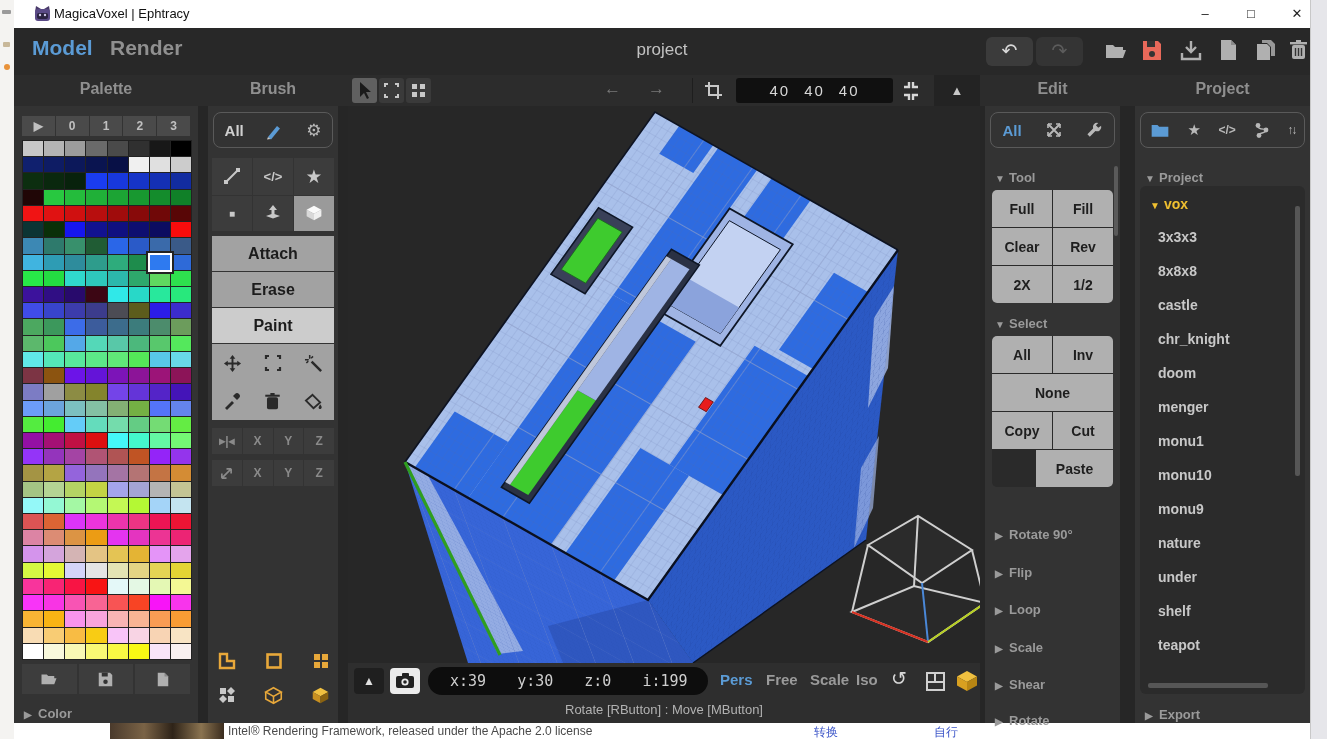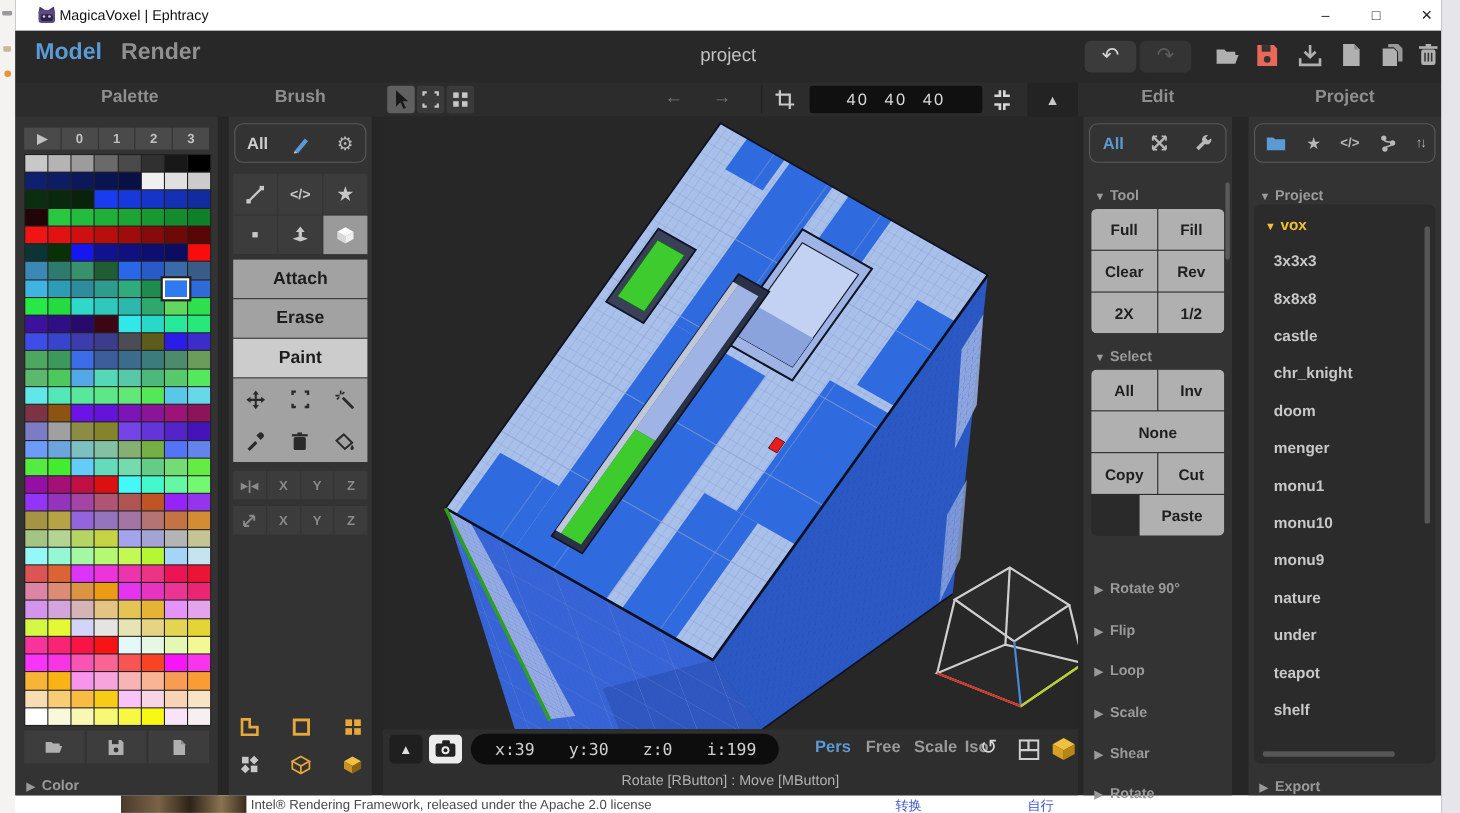--- a/index.html
+++ b/index.html
@@ -44,21 +44,21 @@
   .vpt-btn.sel { background:#606060; }
   #vp-bottom { left:334px; top:663px; width:632px; height:37px; background:#2e2e2e; }
   #vp-status { left:334px; top:700px; width:632px; height:23px; background:#2e2e2e;
      text-align:center; font-size:13px; color:#b2b2b2; padding-top:2px; }
   #dims-field { left:388px; top:3px; width:157px; height:25px; background:#101010; border-radius:3px;
      color:#d8d8d8; font-size:15px; text-align:center; line-height:25px; letter-spacing:2px; }
   .dimtok { padding:0 7px; }
   #coords-pill { left:80px; top:4px; width:280px; height:28px; background:#0d0d0d; border-radius:14px;
      color:#cfcfcf; font-family:"DejaVu Sans Mono", monospace; font-size:15px; line-height:28px; }
   .coordtok { padding-left:22px; }
-  .viewmode { top:8px; font-size:15px; font-weight:bold; color:#9a9a9a;margin-left:21px; }
+  .viewmode { top:8px; font-size:15px; font-weight:bold; color:#9a9a9a; }
   .viewmode.sel { color:#5b9bd5; }
   
   #palette-tabs { left:8px; top:10px; width:168px; height:20px; display:grid;
      grid-template-columns:repeat(5,1fr); gap:1px; }
   .ptab { background:#4a4a4a; color:#c0c0c0; font-size:12px; font-weight:bold;
      text-align:center; line-height:20px; }
   #palette-grid { left:8px; top:34px; width:170px; height:520px; background:#222;
      display:grid; grid-template-columns:repeat(8,1fr); grid-auto-rows:1fr; gap:1px; padding:1px; }
   .pcell { width:100%; height:100%; }
   .pcell.sel { outline:2px solid #ffffff; outline-offset:0px; box-shadow:0 0 0 4px #222; z-index:5; position:relative; }
@@ -172,21 +172,21 @@
     </svg>
     <svg class="abs" style="left:1276px;top:12px;" width="17" height="20" viewBox="0 0 17 20">
       <rect x="2" y="5" width="13" height="14" rx="2" fill="#b0b0b0"></rect>
         <rect x="0" y="2" width="17" height="2.4" fill="#b0b0b0"></rect>
       <rect x="6" y="0" width="5" height="2.5" fill="#b0b0b0"></rect>
       <path d="M5.5 8 v8 M8.5 8 v8 M11.5 8 v8" stroke="#333" stroke-width="1.4"></path>
     </svg>
   </div>
 
   <div class="abs" id="headerrow">
-    <div class="abs panel-h" style="left:12px;width:184px;">Palette</div>
+    <div class="abs panel-h" style="left:0;width:184px;">Palette</div>
     <div class="abs panel-h" style="left:194px;width:130px;">Brush</div>
     <div class="abs panel-h" style="left:971px;width:135px;">Edit</div>
     <div class="abs panel-h" style="left:1121px;width:175px;">Project</div>
   </div>
 
   <div class="abs" id="vp-toolbar">
     <div class="abs vpt-btn sel" style="left:4px;">
       <svg width="25" height="25" viewBox="0 0 25 25">
         <polygon points="8,4 8,19 12,15 15,21 17,20 14,14 19,14" fill="#1a1a1a"></polygon>
         </svg>
@@ -809,21 +809,21 @@
         <div class="pfile">8x8x8</div>
         <div class="pfile">castle</div>
         <div class="pfile">chr_knight</div>
         <div class="pfile">doom</div>
         <div class="pfile">menger</div>
         <div class="pfile">monu1</div>
         <div class="pfile">monu10</div>
         <div class="pfile">monu9</div>
         <div class="pfile">nature</div>
         <div class="pfile">under</div>
+        <div class="pfile">shelf</div>
         <div class="pfile">teapot</div>
-        <div class="pfile">shelf</div>
       </div>
     <div class="abs" id="proj-vscroll"></div>
     <div class="abs" id="proj-hscroll"></div>
     <div class="abs sec-label" id="export-section"><span class="tri">▶</span><span>Export</span></div>
   </div>
 
 </div>
 
 </body></html>

